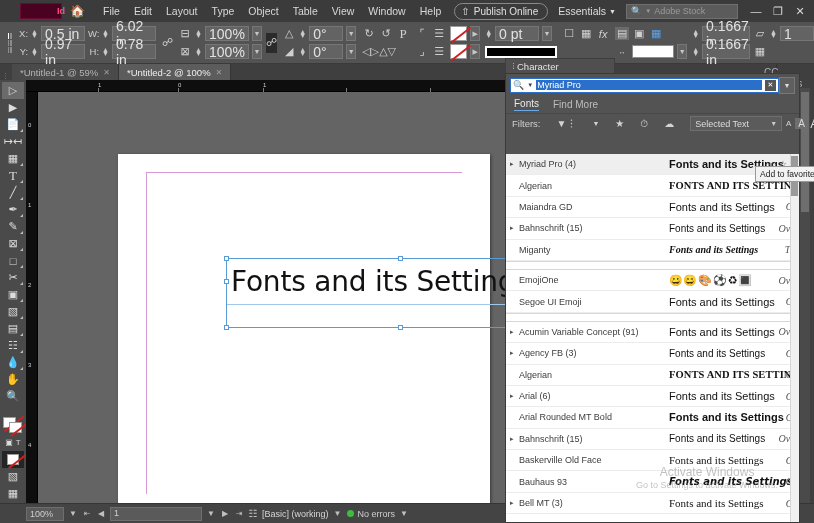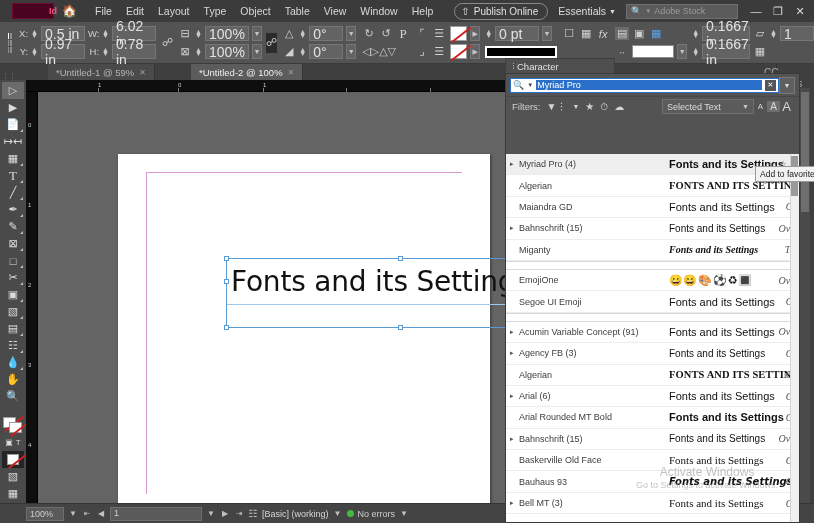--- a/index.html
+++ b/index.html
@@ -7,21 +7,21 @@
   body {
     font-family: "Liberation Sans", sans-serif;
     background:#474747; color:#d4d4d4; font-size:10px;
     -webkit-font-smoothing:antialiased;
   }
   #app { position:relative; width:814px; height:523px; }
 
   
   .titlebar { position:absolute; left:0; top:0; width:814px; height:22px;
     background:#3b3b3b; display:flex; align-items:center; }
-  .app-logo { width:16px; height:16px; margin-left:12px; background:#49021f;
+  .app-logo { width:16px; height:16px; margin-left:20px; background:#49021f;
     border:1px solid #6b0a32; color:#ff4d87; font-size:9px; font-weight:bold;
     display:flex; align-items:center; justify-content:center;padding-left:40px; }
   .home-icon { width:20px; margin-left:6px; text-align:center; color:#e8e8e8; font-size:12px; }
   .menu { display:flex; margin-left:8px; }
   .menu-item { padding:3px 7px; color:#d8d8d8; font-size:10.5px; cursor:default; }
   .tb-right { margin-left:auto; display:flex; align-items:center; gap:6px; padding-right:4px; }
   .publish-btn { border:1px solid #8a8a8a; border-radius:9px; padding:2px 9px 2px 6px;
      font-size:10px; color:#e0e0e0; display:flex; align-items:center; gap:4px; }
   .ws-sel { display:flex; align-items:center; gap:3px; font-size:10.5px; color:#ddd; padding:0 4px; }
   .stock-search { width:112px; height:15px; background:#5b5b5b; border:1px solid #6f6f6f;
@@ -52,21 +52,21 @@
   .swatch.none::after { content:""; position:absolute; left:-2px; top:50%; width:24px; height:1.5px;
      background:#d02020; transform:rotate(-38deg); transform-origin:center; }
   .blackbar { width:72px; height:12px; background:#000; border:2px solid #fff; }
   .blankbar { width:42px; height:13px; background:#fff; border:1px solid #8b8b8b; }
 
   
   .tabbar { position:absolute; left:0; top:64px; width:814px; height:16px; background:#3f3f3f;
      display:flex; align-items:flex-end; }
   .grip { width:12px; color:#888; font-size:7px; padding-left:2px; }
   .doctab { height:16px; padding:0 8px; display:flex; align-items:center; gap:5px;
-     font-size:9.5px; color:#b4b4b4; background:#4a4a4a; border-right:1px solid #353535;margin-left:36px; }
+     font-size:9.5px; color:#b4b4b4; background:#4a4a4a; border-right:1px solid #353535; }
   .doctab.active { background:#5c5c5c; color:#eee; }
   .tab-x { font-size:8px; color:#9e9e9e; }
 
   
   .toolbar { position:absolute; left:0; top:80px; width:26px; height:423px; background:#4a4a4a;
      display:flex; flex-direction:column; align-items:center; padding-top:2px; }
   .tool { width:22px; height:17px; display:flex; align-items:center; justify-content:center;
      color:#dcdcdc; font-size:11px; position:relative; }
   .tool.sel { background:#6b6b6b; }
   .tool.sel2 { background:#252525; }
@@ -131,21 +131,21 @@
   .mag { color:#444; font-size:9px; }
   .mag-caret { color:#444; font-size:6px; }
   .search-val { flex:1; background:#2a6fc9; color:#fff; font-size:9px; padding:0 1px; }
   .clear-x { width:11px; height:11px; background:#555; color:#fff; font-size:7px;
      display:flex; align-items:center; justify-content:center; }
   .srch-drop { width:16px; height:17px; background:#5f5f5f; border:1px solid #787878;
      display:flex; align-items:center; justify-content:center; color:#ddd; font-size:7px; }
   .subtabs { height:17px; display:flex; align-items:center; gap:14px; padding-left:8px;
      font-size:10px; color:#bdbdbd; }
   .subtab.active { color:#e9e9e9; border-bottom:1px solid #6aa9e9; padding-bottom:1px; }
-  .filterrow { height:20px; display:flex; align-items:center; gap:6px; padding:0 6px;
+  .filterrow { height:20px; display:flex; align-items:center; gap:16px; padding:0 6px;
      border-top:1px solid #484848; }
   .filt-label { font-size:9.5px; color:#cfcfcf; }
   .filt-ico { color:#d3d3d3; font-size:10px; }
   .sel-text { margin-left:auto; display:flex; align-items:center; }
   .sel-box { width:92px; height:15px; background:#5b5b5b; border:1px solid #6f6f6f;
      display:flex; align-items:center; padding:0 4px; font-size:9px; color:#ddd; }
   .sel-caret { font-size:7px; color:#c8c8c8; margin-left:3px; }
   .sizebtn { width:13px; text-align:center; color:#d8d8d8; }
   .sizebtn.s { font-size:8px; } .sizebtn.m { font-size:10px; background:#6e6e6e; }
   .sizebtn.l { font-size:13px; }
@@ -505,20 +505,24 @@
     <div class="searchrow">
       <div class="searchbox">
         <span class="mag">🔍</span>
         <span class="mag-caret">▼</span>
         <span class="search-val">Myriad Pro</span>
         <span class="clear-x">✕</span>
       </div>
       <div class="srch-drop">▼</div>
     </div>
 
+    <div class="subtabs">
+      <span class="subtab active">Fonts</span>
+      <span class="subtab">Find More</span>
+    </div>
 
     <div class="filterrow">
       <span class="filt-label">Filters:</span>
       <span class="filt-ico">▼︙</span>
       <span class="filt-ico" style="font-size:7px">▼</span>
       <span class="filt-ico">★</span>
       <span class="filt-ico">⏱</span>
       <span class="filt-ico">☁</span>
       <span class="sel-text">
         <span class="sel-box">

